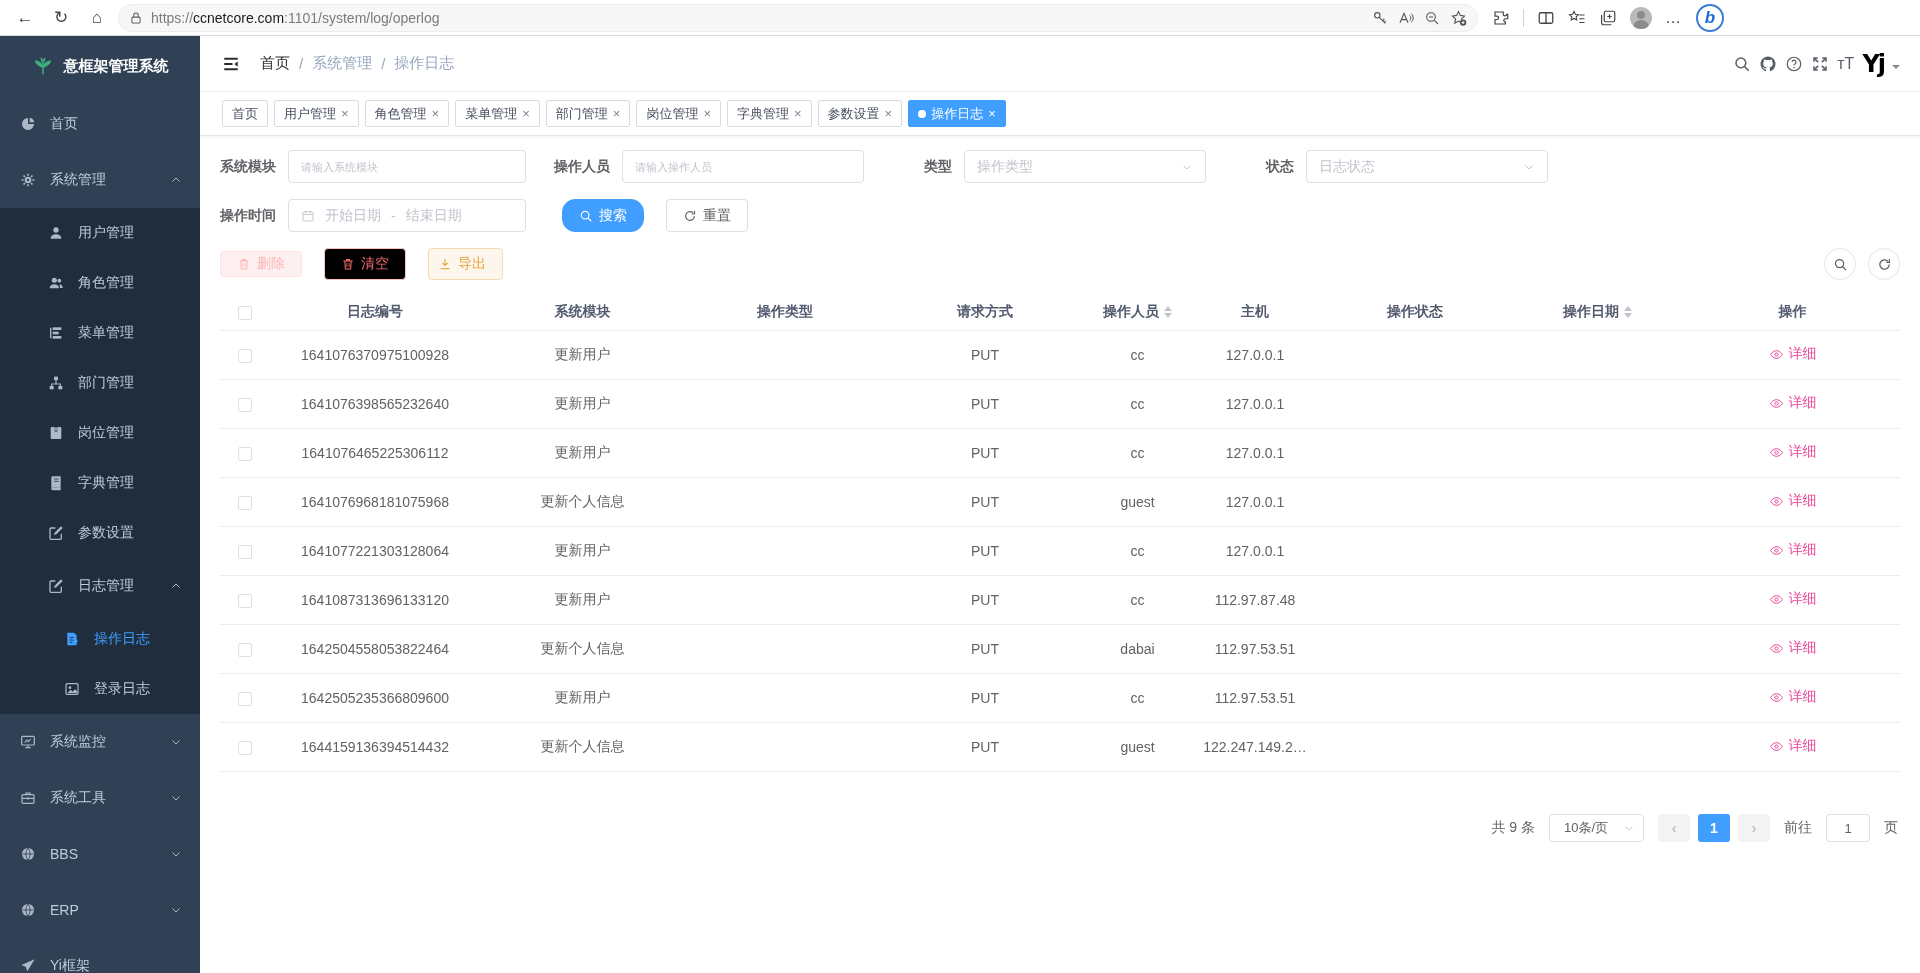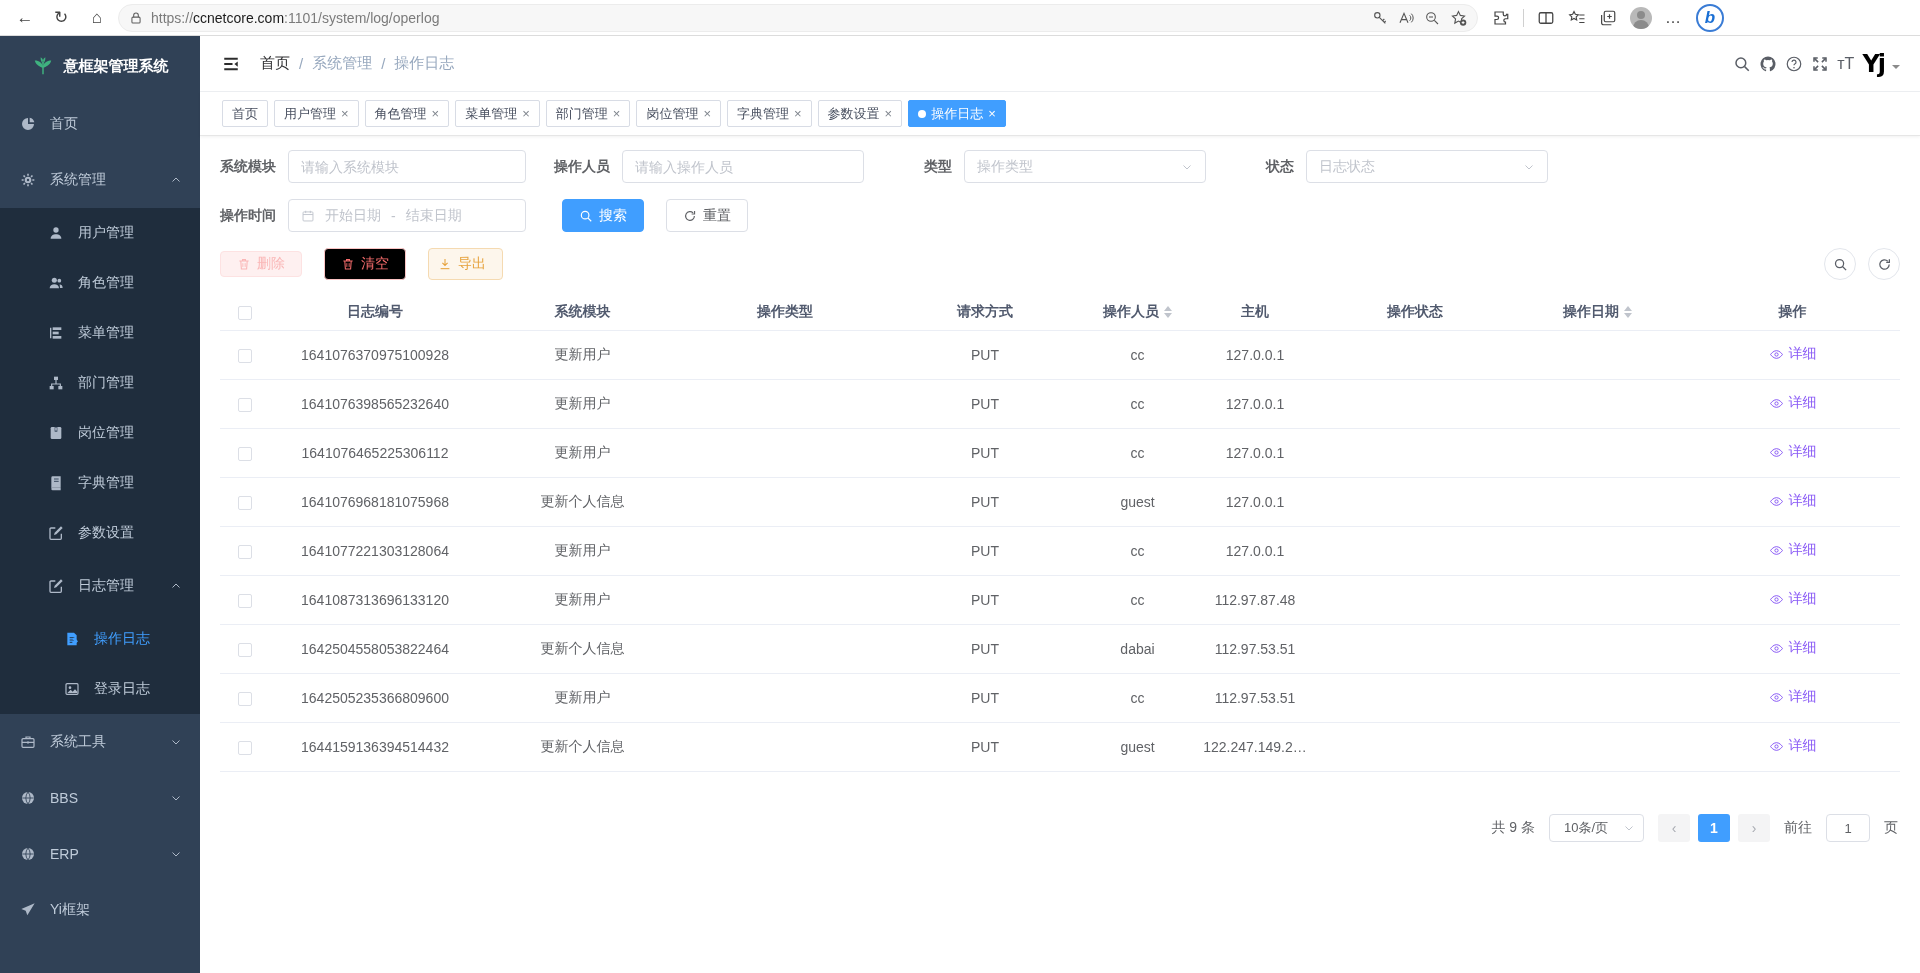--- a/index.html
+++ b/index.html
@@ -69,53 +69,53 @@
   .tag-tab.active { background:#409eff; border-color:#409eff; color:#fff; }
   .tag-tab.active .x { color:#fff; }
   .dot { width:8px; height:8px; border-radius:50%; background:#fff; }
 
   
   .content { padding:14px 20px 0 20px; flex:1; position:relative; }
   .filter-row { display:flex; align-items:center; margin-bottom:16px; }
   .f-label { font-weight:bold; color:#606266; margin-right:12px; white-space:nowrap; }
   .f-input, .f-select, .f-date { height:33px; border:1px solid #dcdfe6; border-radius:4px; background:#fff;
     display:flex; align-items:center; padding:0 12px; color:#606266; }
-  .f-input input { border:none; outline:none; width:100%; font-size:14px; color:#ec4899;
+  .f-input input { border:none; outline:none; width:100%; font-size:11px; color:#ec4899;
     font-family:inherit; background:transparent; }
   .f-input input::placeholder { color:#c0c4cc; }
   .ph { color:#c0c4cc; }
   .f-select { justify-content:space-between; cursor:pointer; }
   .sel-chev { width:12px; height:12px; color:#c0c4cc; }
   .w238 { width:238px; } .w240 { width:242px; }
   .btn { height:33px; border-radius:4px; border:1px solid #dcdfe6; background:#fff; display:inline-flex;
     align-items:center; gap:6px; padding:0 16px; font-size:14px; cursor:pointer; color:#606266;
     font-family:inherit; }
   .btn .bi { width:14px; height:14px; }
-  .btn-primary { background:#409eff; border-color:#409eff; color:#fff; }
+  .btn-primary { background:#409eff; border-color:#409eff; color:#fff;border-radius:13px; }
   .btn-danger-plain { background:#000000; border-color:#fbc4c4; color:#f56c6c; height:32px; }
   .btn-danger-disabled { background:#fef0f0; border-color:#fde2e2; color:#fab6b6; height:26px; cursor:not-allowed; }
   .btn-warning-plain { background:#fdf6ec; border-color:#f5dab1; color:#e6a23c; height:32px;padding-left:9px; }
   .toolbar-row { display:flex; align-items:center; gap:22px; margin-bottom:14px; }
   .tool-right { margin-left:auto; display:flex; gap:12px; }
   .circle-btn { width:32px; height:32px; border-radius:50%; border:1px solid #e3e6ec; background:#fff;
     display:flex; align-items:center; justify-content:center; color:#5a5e66; cursor:pointer; }
   .circle-btn svg { width:15px; height:15px; }
 
   
   .grid-table { width:100%; }
   .t-row { display:grid; grid-template-columns:50px 210px 205px 200px 200px 105px 130px 190px 175px 1fr;
     align-items:center; border-bottom:1px solid #ebeef5; height:49px; }
   .t-head { height:37px; border-bottom:1px solid #ebeef5; color:#515a6e; font-weight:bold; }
   .cell { text-align:center; font-size:14px; overflow:hidden; white-space:nowrap; text-overflow:ellipsis; }
   .checkbox { width:14px; height:14px; border:1px solid #dcdfe6; border-radius:2px; background:#fff;
     display:inline-block; cursor:pointer; vertical-align:middle; }
   .sort-wrap { display:inline-flex; flex-direction:column; gap:2px; margin-left:5px; vertical-align:middle; }
   .caret-up { width:0; height:0; border:4px solid transparent; border-bottom:5px solid #c0c4cc; border-top:0; }
   .caret-down { width:0; height:0; border:4px solid transparent; border-top:5px solid #c0c4cc; border-bottom:0; }
-  .detail-link { color:#8b5cf6; display:inline-flex; align-items:center; gap:5px; cursor:pointer; }
+  .detail-link { color:#ec4899; display:inline-flex; align-items:center; gap:5px; cursor:pointer; }
   .detail-link svg { width:15px; height:15px; }
 
   
   .pagination { display:flex; align-items:center; justify-content:flex-end; gap:14px;
     margin-top:42px; padding-right:2px; color:#606266; }
   .page-size { width:95px; height:28px; border:1px solid #dcdfe6; border-radius:4px; display:flex;
     align-items:center; justify-content:space-between; padding:0 8px 0 14px; font-size:13px; cursor:pointer; }
   .pg-btn { min-width:32px; height:28px; background:#f4f4f5; color:#a8abb2; border-radius:3px;
     display:flex; align-items:center; justify-content:center; font-size:14px; cursor:pointer; }
   .pg-btn.cur { background:#409eff; color:#fff; font-weight:bold; }
@@ -413,20 +413,29 @@
       <svg class="mi-icon">
           <use href="#i-doc"></use>
         </svg>
       <span>操作日志</span>
     </div>
     <div class="menu-item sub2">
       <svg class="mi-icon">
           <use href="#i-picture"></use>
         </svg>
       <span>登录日志</span>
+    </div>
+    <div class="menu-item root">
+      <svg class="mi-icon">
+          <use href="#i-monitor"></use>
+        </svg>
+      <span>系统监控</span>
+      <svg class="chev">
+          <use href="#i-chevdown"></use>
+        </svg>
     </div>
     <div class="menu-item root">
       <svg class="mi-icon">
           <use href="#i-toolbox"></use>
         </svg>
       <span>系统工具</span>
       <svg class="chev">
           <use href="#i-chevdown"></use>
         </svg>
     </div>

